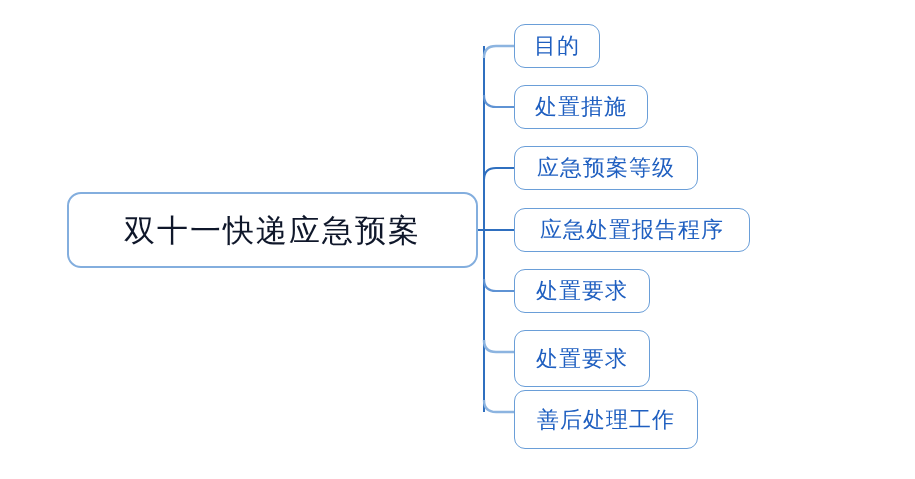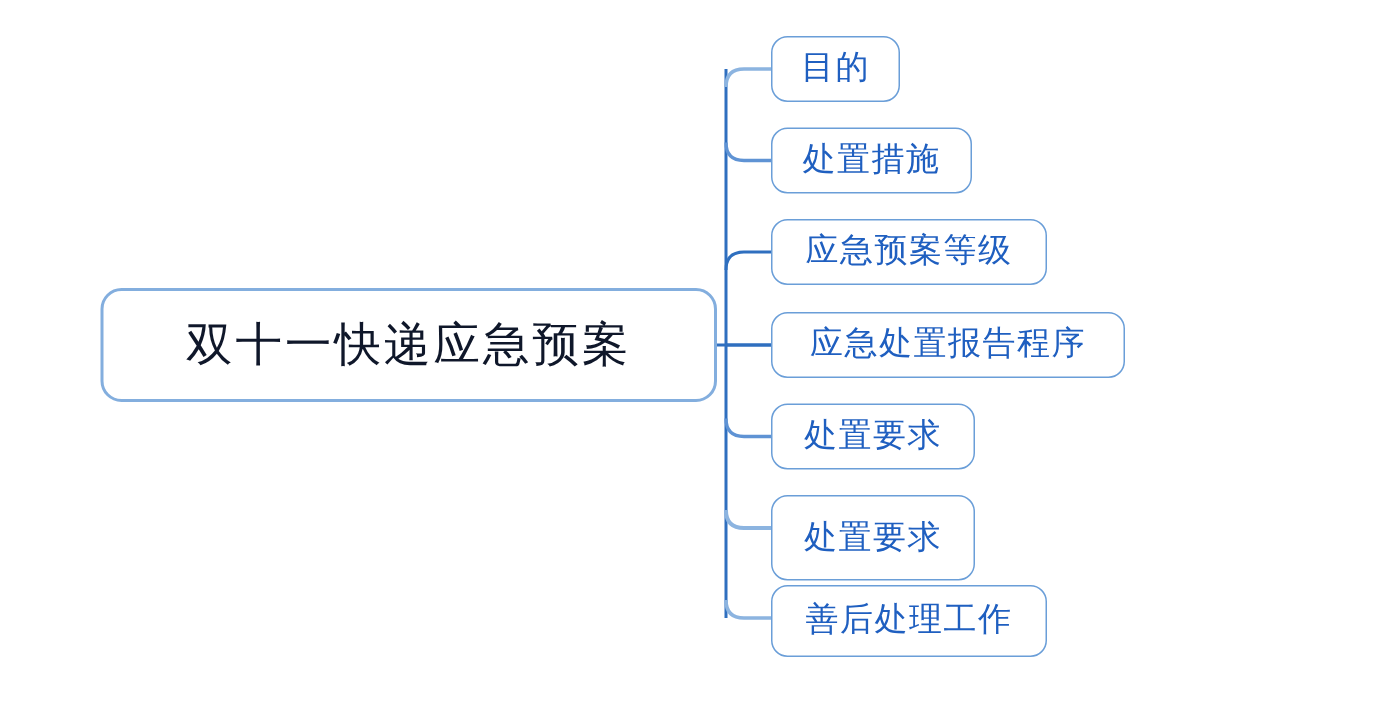--- a/index.html
+++ b/index.html
@@ -101,17 +101,17 @@
   </div>
 
   <div class="node node-child" style="left:514px; top:269px; width:136px; height:44px;">
     <span class="node-label">处置要求</span>
   </div>
 
   <div class="node node-child" style="left:514px; top:330px; width:136px; height:57px;">
     <span class="node-label">处置要求</span>
   </div>
 
-  <div class="node node-child" style="left:514px; top:390px; width:184px; height:48px;">
+  <div class="node node-child" style="left:514px; top:390px; width:184px; height:59px;font-family:Liberation Serif, serif;">
     <span class="node-label">善后处理工作</span>
   </div>
 
 </div>
 
 </body></html>

